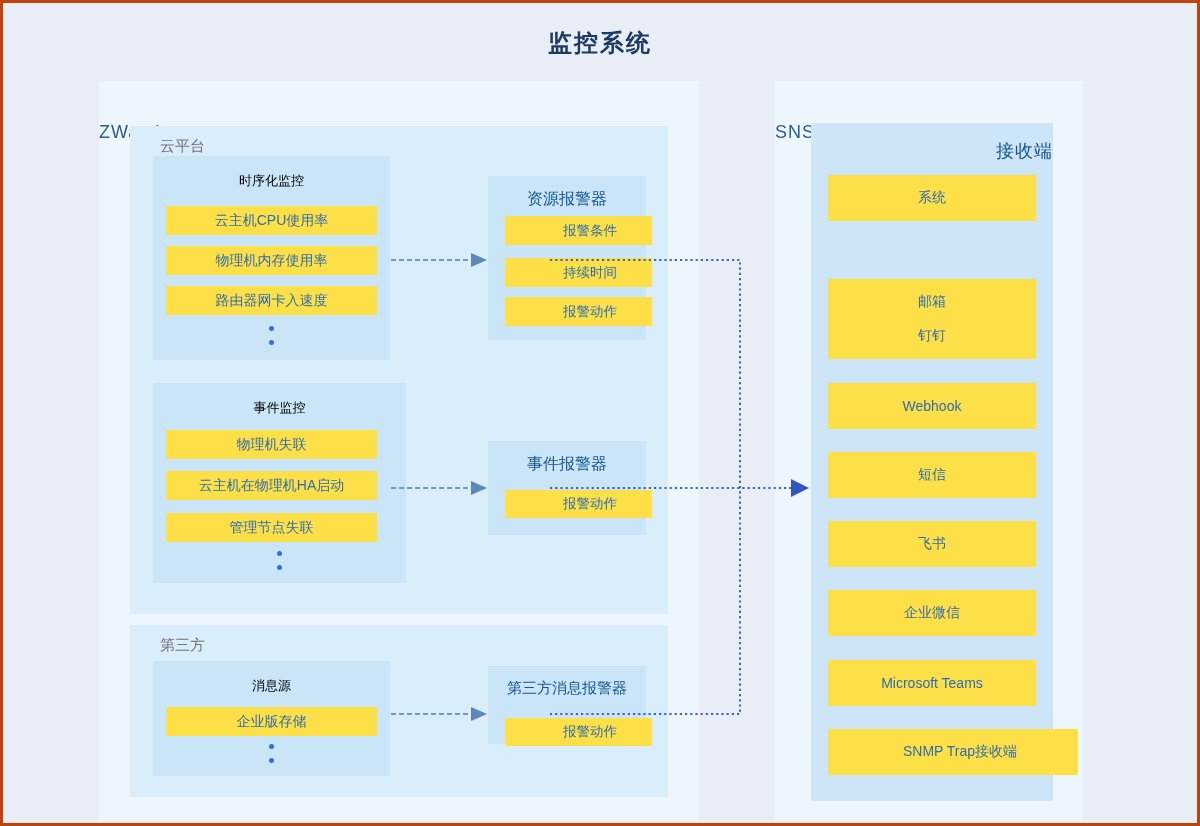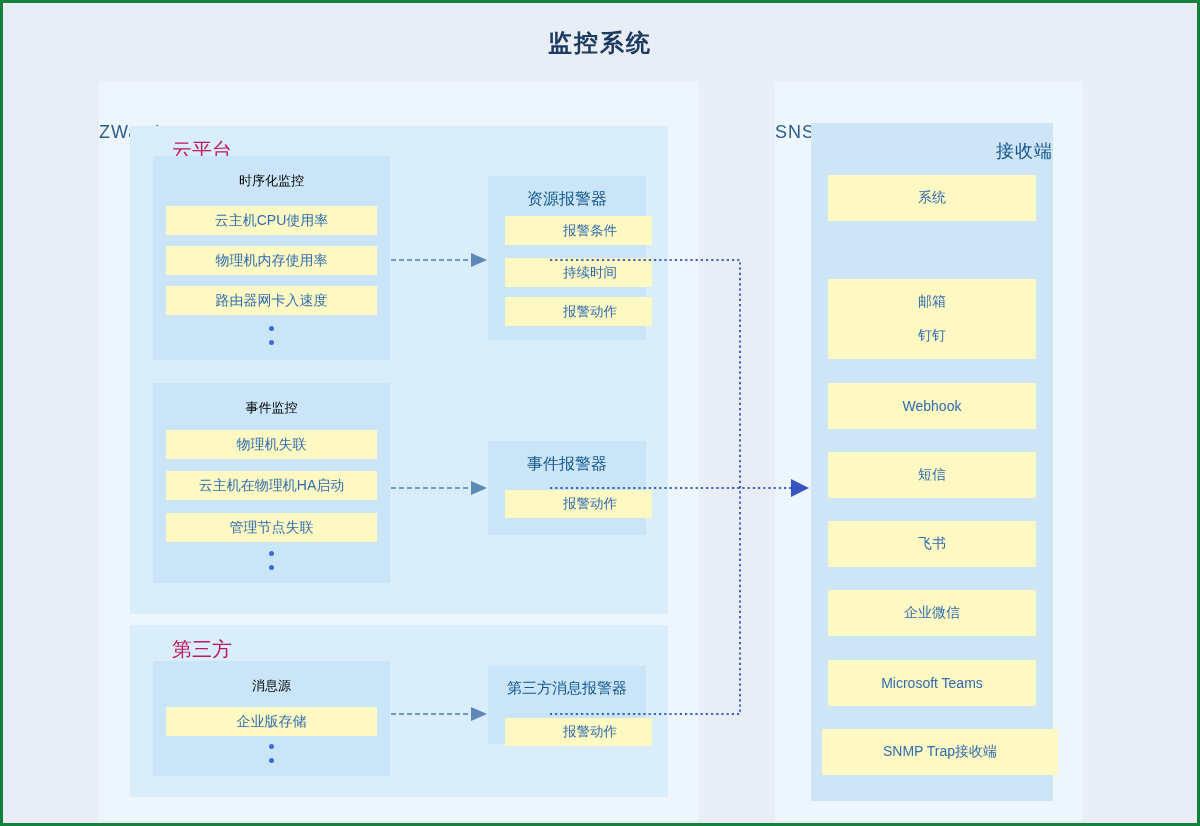--- a/index.html
+++ b/index.html
@@ -1,43 +1,43 @@
 <!DOCTYPE html>
 <html><head>
 <meta charset="utf-8">
 <style>
   html,body{margin:0;padding:0;background:#ffffff;}
   .scene{
     position:relative;width:1200px;height:826px;box-sizing:border-box;
-    background:#e9eef6;border:3px solid #15803d;overflow:hidden;
+    background:#e9eef6;border:3px solid #c2410c;overflow:hidden;
     font-family:"Liberation Sans","DejaVu Sans",sans-serif;
   }
   .abs{position:absolute;}
   .diagram-title{
     left:0;top:24px;width:100%;text-align:center;
     font-size:24px;font-weight:bold;color:#1d3a60;letter-spacing:2px;
   }
   .panel{background:#eef6fd;}
   .panel-label{
     left:0;top:13px;width:100%;text-align:left;
     font-size:18px;color:#2b5c8f;letter-spacing:1px;margin-top:28px;
   }
   .subpanel{background:#d9edfb;}
-  .subpanel-label{left:42px;top:11px;font-size:20px;color:#be185d;}
+  .subpanel-label{left:30px;top:11px;font-size:15px;color:#737373;}
   .group{background:#c9e5f7;}
   .group-title{
     left:0;top:16px;width:100%;text-align:center;
     font-size:13px;color:#000000;font-weight:500;
   }
   .alarm-title{
     left:0;top:13px;width:100%;text-align:center;
     font-size:16px;color:#14568f;font-weight:500;
   }
   .item{
-    background:#fef9c3;display:flex;align-items:center;justify-content:center;
+    background:#fde047;display:flex;align-items:center;justify-content:center;
     font-size:14px;color:#2f6db0;
   }
   .item-sm{font-size:13.5px;padding-left:23px;}
   .receiver{background:#cde5f6;}
   .receiver-label{
     left:0;top:16px;width:100%;text-align:right;
     font-size:18px;color:#14568f;letter-spacing:1px;
   }
   .vdots{display:flex;flex-direction:column;align-items:center;gap:9px;}
   .vdots span{width:5px;height:5px;border-radius:50%;background:#3a6ed2;display:block;}
@@ -64,21 +64,21 @@
         <div class="abs group-title">时序化监控</div>
         <div class="abs item" style="left:13px;top:50px;width:211px;height:29px;">云主机CPU使用率</div>
         <div class="abs item" style="left:13px;top:90px;width:211px;height:29px;">物理机内存使用率</div>
         <div class="abs item" style="left:13px;top:130px;width:211px;height:29px;">路由器网卡入速度</div>
         <div class="abs vdots" style="left:0;right:0;top:170px;">
             <span></span>
             <span></span>
           </div>
       </div>
 
-      <div class="abs group" style="left:23px;top:257px;width:237px;height:200px;">
+      <div class="abs group" style="left:23px;top:257px;width:237px;height:200px;padding-left:16px;">
         <div class="abs group-title">事件监控</div>
         <div class="abs item" style="left:13px;top:47px;width:211px;height:29px;">物理机失联</div>
         <div class="abs item" style="left:13px;top:88px;width:211px;height:29px;">云主机在物理机HA启动</div>
         <div class="abs item" style="left:13px;top:130px;width:211px;height:29px;">管理节点失联</div>
         <div class="abs vdots" style="left:0;right:0;top:168px;">
             <span></span>
             <span></span>
           </div>
       </div>
     </div>
@@ -120,21 +120,21 @@
     <div class="abs receiver" style="left:36px;top:42px;width:242px;height:678px;">
       <div class="abs receiver-label">接收端</div>
       <div class="abs item" style="left:17px;top:52px;width:208px;height:46px;">系统</div>
       <div class="abs item" style="left:17px;top:121px;width:208px;height:46px;margin-top:35px;">邮箱</div>
       <div class="abs item" style="left:17px;top:190px;width:208px;height:46px;">钉钉</div>
       <div class="abs item" style="left:17px;top:260px;width:208px;height:46px;">Webhook</div>
       <div class="abs item" style="left:17px;top:329px;width:208px;height:46px;">短信</div>
       <div class="abs item" style="left:17px;top:398px;width:208px;height:46px;">飞书</div>
       <div class="abs item" style="left:17px;top:467px;width:208px;height:46px;">企业微信</div>
       <div class="abs item" style="left:17px;top:537px;width:208px;height:46px;">Microsoft Teams</div>
-      <div class="abs item" style="left:11px;top:606px;width:236px;height:46px;">SNMP Trap接收端</div>
+      <div class="abs item" style="left:17px;top:606px;width:236px;height:46px;padding-left:14px;">SNMP Trap接收端</div>
     </div>
   </div>
 
   <svg class="overlay" width="1200" height="826" viewBox="0 0 1200 826">
 
     <line class="dash" x1="388" y1="257" x2="468" y2="257"></line>
     <polygon class="dash-head" points="468,250 468,264 484,257"></polygon>
     <line class="dash" x1="388" y1="485" x2="468" y2="485"></line>
     <polygon class="dash-head" points="468,478 468,492 484,485"></polygon>
     <line class="dash" x1="388" y1="711" x2="468" y2="711"></line>

